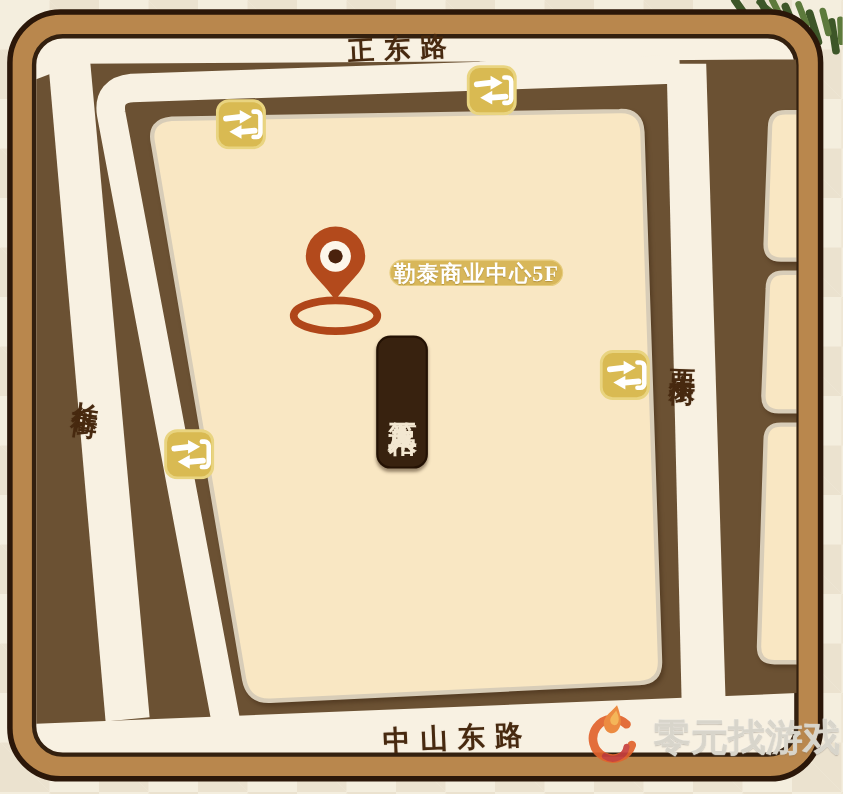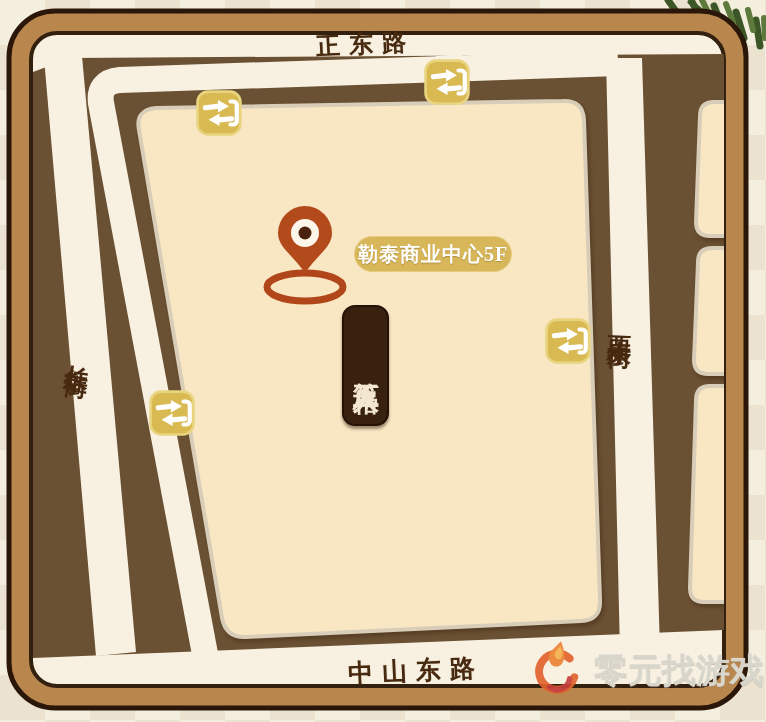--- a/index.html
+++ b/index.html
@@ -21,21 +21,21 @@
     text-shadow:0 0 1px rgba(71,41,15,.35);
   }
   .h-label{letter-spacing:9px;}
   .v-label{writing-mode:vertical-rl;text-orientation:upright;letter-spacing:5px;}
   #label-north{left:316px;top:28px;font-size:24px;transform:rotate(-3deg);}
   #label-south{left:348px;top:654px;font-size:25px;transform:rotate(-2.5deg);}
   #label-west{left:64px;top:346px;font-size:24px;transform:rotate(8deg);}
   #label-east{left:604px;top:316px;font-size:24px;transform:rotate(2deg);}
   
   #dest-pill{
-    left:354px;top:236px;width:158px;height:36px;border-radius:18px;
+    left:354px;top:236px;width:158px;height:24px;border-radius:18px;
     background:#d8b75a;border:1px solid #e6cc7e;box-sizing:border-box;
     display:flex;align-items:center;justify-content:center;
     color:#ffffff;font-size:20px;font-weight:bold;letter-spacing:1px;
     text-shadow:0 1px 1px rgba(120,90,20,.4);
   }
   
   #venue-banner{
     left:342px;top:305px;width:47px;height:121px;border-radius:13px;
     background:#38220f;border:2px solid #241204;box-sizing:border-box;
     display:flex;align-items:center;justify-content:center;

